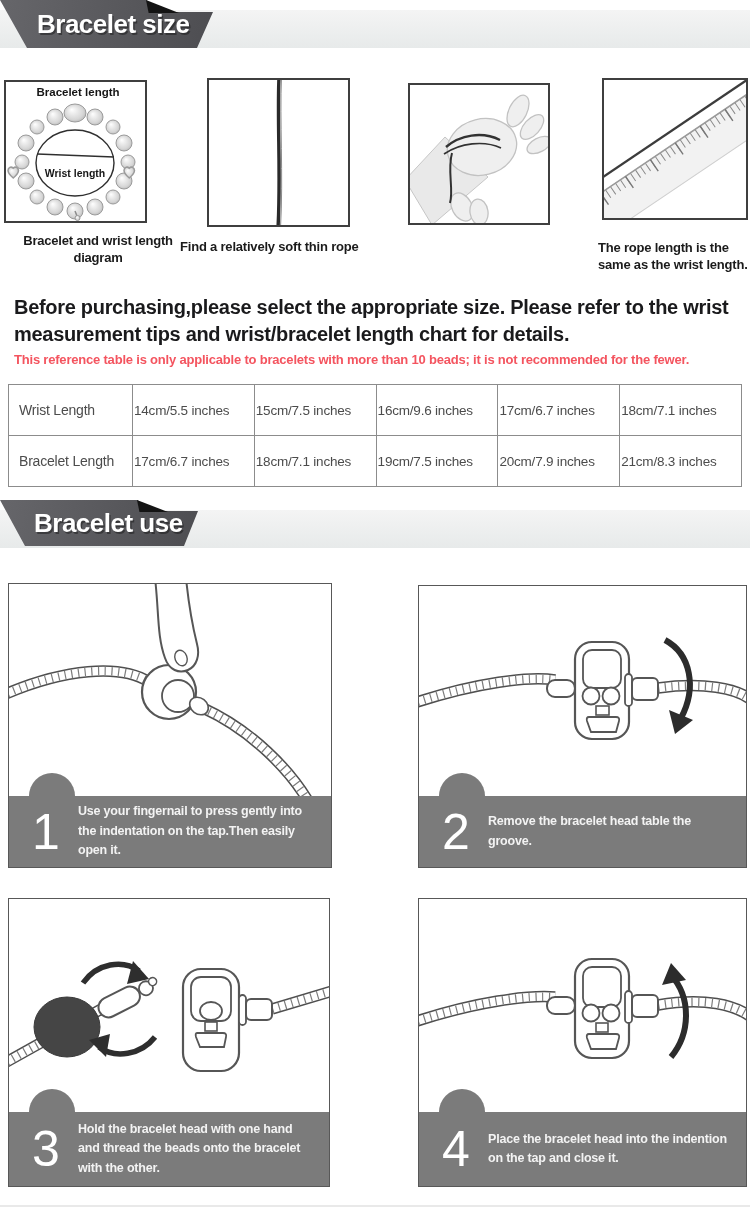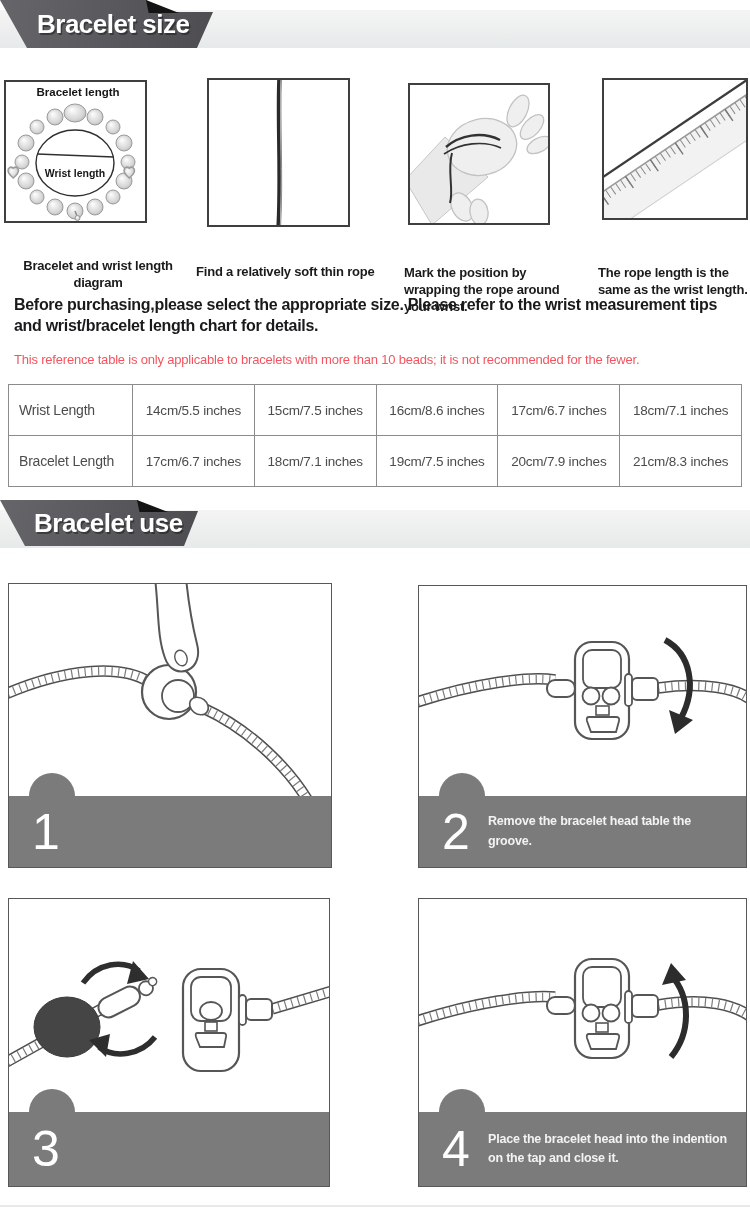--- a/index.html
+++ b/index.html
@@ -19,34 +19,34 @@
     letter-spacing:-.5px;text-shadow:1.5px 2px 0 rgba(15,15,15,.45);}
   .banner.b2 .banner-shape{width:200px;height:46px;
     clip-path:polygon(0 0,138px 0,143px 11px,198px 11px,184px 100%,25px 100%);}
   .banner.b2 .banner-fold{left:137px;width:31px;height:12px;}
   .banner.b2 .banner-title{left:34px;top:8px;text-align:center;}
 
   
   .figures{position:absolute;left:0;top:78px;width:750px;height:216px;}
   .figbox{position:absolute;background:#fff;border:2px solid #3f3f3f;box-sizing:border-box;}
   .figcap{position:absolute;font-weight:700;font-size:13px;color:#1b1b1b;line-height:1.3;
-          letter-spacing:-.2px;margin-top:25px;}
+          letter-spacing:-.2px;}
   .figcap.center{text-align:center;}
 
   
-  .intro{position:absolute;left:14px;top:294px;width:724px;font-size:16px;font-weight:800;
+  .intro{position:absolute;left:14px;top:294px;width:724px;font-size:20px;font-weight:800;
          color:#1a1a1c;line-height:1.34;letter-spacing:-.3px;}
-  .warning{position:absolute;left:14px;top:352px;width:734px;font-size:13px;font-weight:400;
+  .warning{position:absolute;left:14px;top:352px;width:734px;font-size:13px;font-weight:700;
            color:#f4545f;letter-spacing:-.2px;white-space:nowrap;}
 
   
   .sizetable{position:absolute;left:8px;top:384px;width:734px;border-collapse:collapse;
              table-layout:fixed;}
   .sizetable td{border:1.5px solid #8c8c8c;height:48px;font-size:13.5px;color:#4c4c4c;
-                text-align:center;letter-spacing:-.2px;background:#fff;}
+                text-align:left;letter-spacing:-.2px;background:#fff;}
   .sizetable td.rowlabel{text-align:left;padding-left:10px;width:112px;font-size:14px;}
 
   
   .panel{position:absolute;background:#fff;border:1px solid #585858;box-sizing:border-box;
          overflow:hidden;}
   .panel svg.art{position:absolute;left:0;top:0;}
   .bump{position:absolute;width:46px;height:46px;border-radius:50%;background:#7b7b7b;left:20px;}
   .cap{position:absolute;left:0;right:0;bottom:0;background:#7b7b7b;display:flex;
        align-items:center;gap:15px;padding:0 12px 0 20px;box-sizing:border-box;}
   .num{font-size:50px;font-weight:400;line-height:1;color:#fff;min-width:34px;text-align:center;}
@@ -107,39 +107,38 @@
       </svg>
     </div>
     <div class="figcap center" style="left:0;top:155px;width:196px">Bracelet and wrist length diagram</div>
 
     <div class="figbox" style="left:207px;top:0;width:143px;height:149px">
       <svg width="139" height="145" viewBox="0 0 139 145">
         <path d="M70 -3 C 68 40 72 95 69 148" stroke="#2a2a2a" stroke-width="3.4" fill="none"></path>
         <path d="M72.5 -3 C 70.5 40 74.5 95 71.5 148" stroke="#8a8a8a" stroke-width="1" fill="none"></path>
       </svg>
     </div>
-    <div class="figcap" style="left:196px;top:161px;white-space:nowrap">Find a relatively soft thin rope</div>
+    <div class="figcap" style="left:180px;top:161px;white-space:nowrap">Find a relatively soft thin rope</div>
 
     <div class="figbox" style="left:408px;top:5px;width:142px;height:142px">
       <svg width="138" height="138" viewBox="0 0 138 138">
         <polygon points="-5,95 35,52 78,92 22,140" fill="#e9e9e9" stroke="#c6c6c6"></polygon>
         <g fill="#efefef" stroke="#c2c2c2" stroke-width="1.3">
           <ellipse cx="72" cy="62" rx="35" ry="28" transform="rotate(-14 72 62)"></ellipse>
           <ellipse cx="108" cy="26" rx="9" ry="17" transform="rotate(26 108 26)"></ellipse>
           <ellipse cx="122" cy="42" rx="8" ry="15" transform="rotate(42 122 42)"></ellipse>
           <ellipse cx="129" cy="60" rx="7" ry="13" transform="rotate(62 129 60)"></ellipse>
           <ellipse cx="52" cy="122" rx="10" ry="15" transform="rotate(-28 52 122)"></ellipse>
           <ellipse cx="69" cy="127" rx="9" ry="13" transform="rotate(-8 69 127)"></ellipse>
         </g>
         <path d="M36 62 C 50 50 72 46 90 55" stroke="#323232" stroke-width="2.4" fill="none"></path>
         <path d="M34 69 C 50 58 74 55 91 63" stroke="#323232" stroke-width="1.6" fill="none"></path>
         <path d="M42 68 C 37 86 44 104 40 118" stroke="#323232" stroke-width="2" fill="none"></path>
       </svg>
     </div>
-    <div class="figcap" style="left:404px;top:162px;width:168px">Mark the position by wrapping the rope around your wrist.</div>
 
     <div class="figbox" style="left:602px;top:0;width:146px;height:142px">
       <svg width="142" height="138" viewBox="0 0 142 138">
         <g transform="rotate(-34 71 69)">
           <path d="M-50 52 H 200" stroke="#3c3c3c" stroke-width="2.4"></path>
           <rect x="-50" y="64" width="250" height="38" fill="#f2f2f2" stroke="#cfcfcf"></rect>
           <path d="M-50 64 H 200" stroke="#9a9a9a" stroke-width="1.6"></path>
           <path d="M-46 69 H 196" stroke="#8a8a8a" stroke-width="9" stroke-dasharray="1 5" fill="none"></path>
           <path d="M-46 71 H 196" stroke="#777" stroke-width="14" stroke-dasharray="1.4 28.6" fill="none"></path>
         </g>
@@ -150,21 +149,21 @@
 
   <div class="intro">Before purchasing,please select the appropriate size. Please refer to the wrist measurement tips and wrist/bracelet length chart for details.</div>
   <div class="warning">This reference table is only applicable to bracelets with more than 10 beads; it is not recommended for the fewer.</div>
 
   <table class="sizetable">
     <tbody>
         <tr>
       <td class="rowlabel">Wrist Length</td>
       <td>14cm/5.5 inches</td>
       <td>15cm/7.5 inches</td>
-      <td>16cm/8.6 inches</td>
+      <td>16cm/9.6 inches</td>
       <td>17cm/6.7 inches</td>
       <td>18cm/7.1 inches</td>
     </tr>
     <tr>
       <td class="rowlabel">Bracelet Length</td>
       <td>17cm/6.7 inches</td>
       <td>18cm/7.1 inches</td>
       <td>19cm/7.5 inches</td>
       <td>20cm/7.9 inches</td>
       <td>21cm/8.3 inches</td>
@@ -191,20 +190,21 @@
       </g>
       <circle cx="160" cy="108" r="27" fill="#fff" stroke="#565656" stroke-width="2.2"></circle>
       <circle cx="169" cy="112" r="16" fill="#fff" stroke="#565656" stroke-width="1.8"></circle>
       <ellipse cx="190" cy="122" rx="10" ry="8" transform="rotate(38 190 122)" fill="#fff" stroke="#565656" stroke-width="1.6"></ellipse>
       <path d="M146 -6 C 150 28 148 52 156 74 C 160 86 170 90 179 86 C 188 82 191 71 188 60 C 184 44 179 14 177 -6" fill="#fff" stroke="#565656" stroke-width="2"></path>
       <ellipse cx="172" cy="74" rx="6" ry="8" transform="rotate(-20 172 74)" fill="#fff" stroke="#565656" stroke-width="1.4"></ellipse>
     </svg>
     <div class="bump" style="bottom:48px"></div>
     <div class="cap" style="height:71px">
       <div class="num">1</div>
+      <div class="txt">Use your fingernail to press gently into the indentation on the tap.Then easily open it.</div>
     </div>
   </div>
 
   <div class="panel" style="left:418px;top:585px;width:329px;height:283px">
     <svg class="art" width="327" height="210" viewBox="0 0 327 210">
       <g fill="none">
         <path d="M-8 118 C 58 96 112 90 136 94" stroke="#4f4f4f" stroke-width="11.5"></path>
         <path d="M-8 118 C 58 96 112 90 136 94" stroke="#fff" stroke-width="8.5"></path>
         <path d="M-8 118 C 58 96 112 90 136 94" stroke="#7c7c7c" stroke-width="8.5" stroke-dasharray="1.2 5.5"></path>
         <path d="M239 102 C 284 96 318 102 332 114" stroke="#4f4f4f" stroke-width="11.5"></path>
@@ -259,20 +259,21 @@
         <ellipse cx="202" cy="112" rx="11" ry="9" stroke-width="1.8"></ellipse>
         <rect x="196" y="123" width="12" height="9" stroke-width="1.6"></rect>
         <path d="M188 134 h26 q4 0 3 4 l-2 10 h-24 l-4 -10 q-1 -4 1 -4 z" stroke-width="1.8"></path>
         <rect x="230" y="96" width="7" height="30" rx="3.5" stroke-width="1.8"></rect>
         <rect x="237" y="100" width="26" height="21" rx="5" stroke-width="2"></rect>
       </g>
     </svg>
     <div class="bump" style="bottom:51px"></div>
     <div class="cap" style="height:74px">
       <div class="num">3</div>
+      <div class="txt">Hold the bracelet head with one hand and thread the beads onto the bracelet with the other.</div>
     </div>
   </div>
 
   <div class="panel" style="left:418px;top:898px;width:329px;height:289px">
     <svg class="art" width="327" height="213" viewBox="0 0 327 213">
       <g fill="none">
         <path d="M-8 124 C 58 102 110 96 136 98" stroke="#4f4f4f" stroke-width="11.5"></path>
         <path d="M-8 124 C 58 102 110 96 136 98" stroke="#fff" stroke-width="8.5"></path>
         <path d="M-8 124 C 58 102 110 96 136 98" stroke="#7c7c7c" stroke-width="8.5" stroke-dasharray="1.2 5.5"></path>
         <path d="M239 106 C 286 98 316 106 332 118" stroke="#4f4f4f" stroke-width="11.5"></path>

